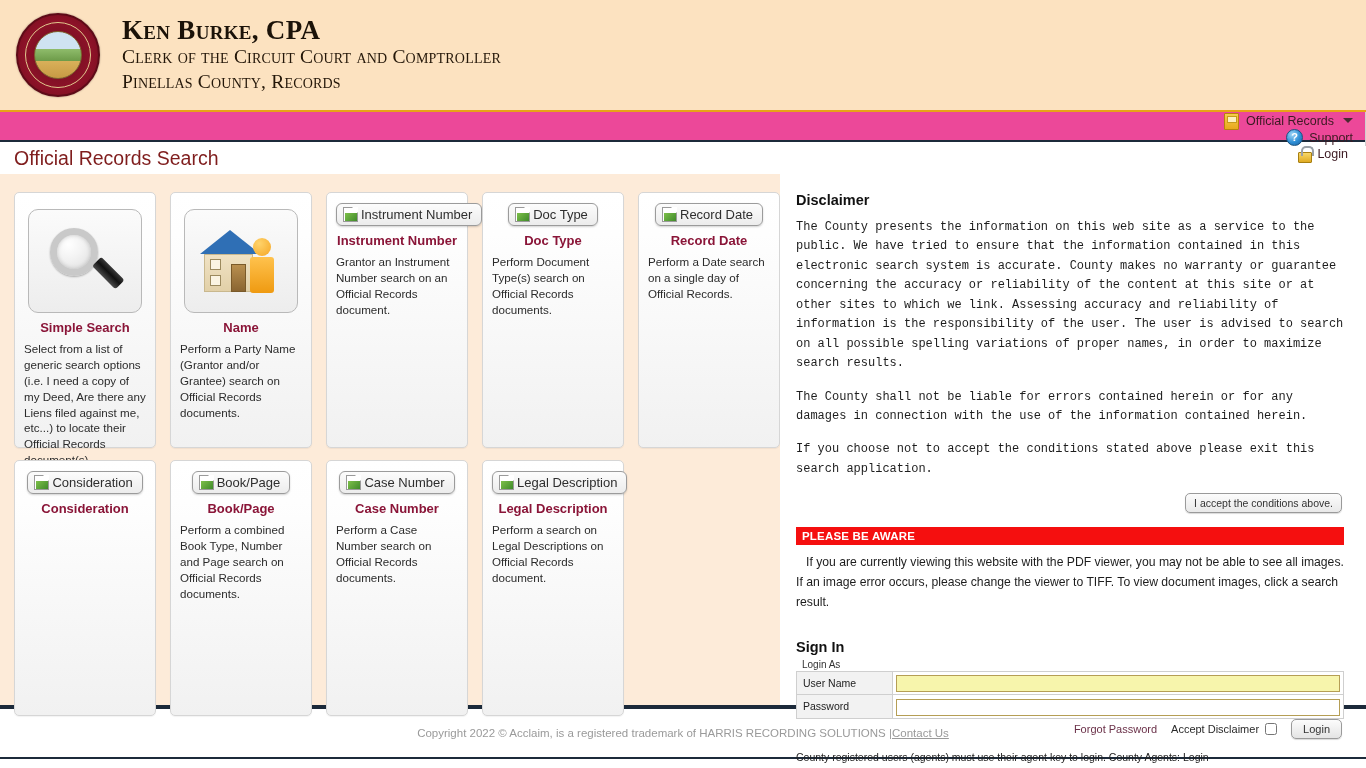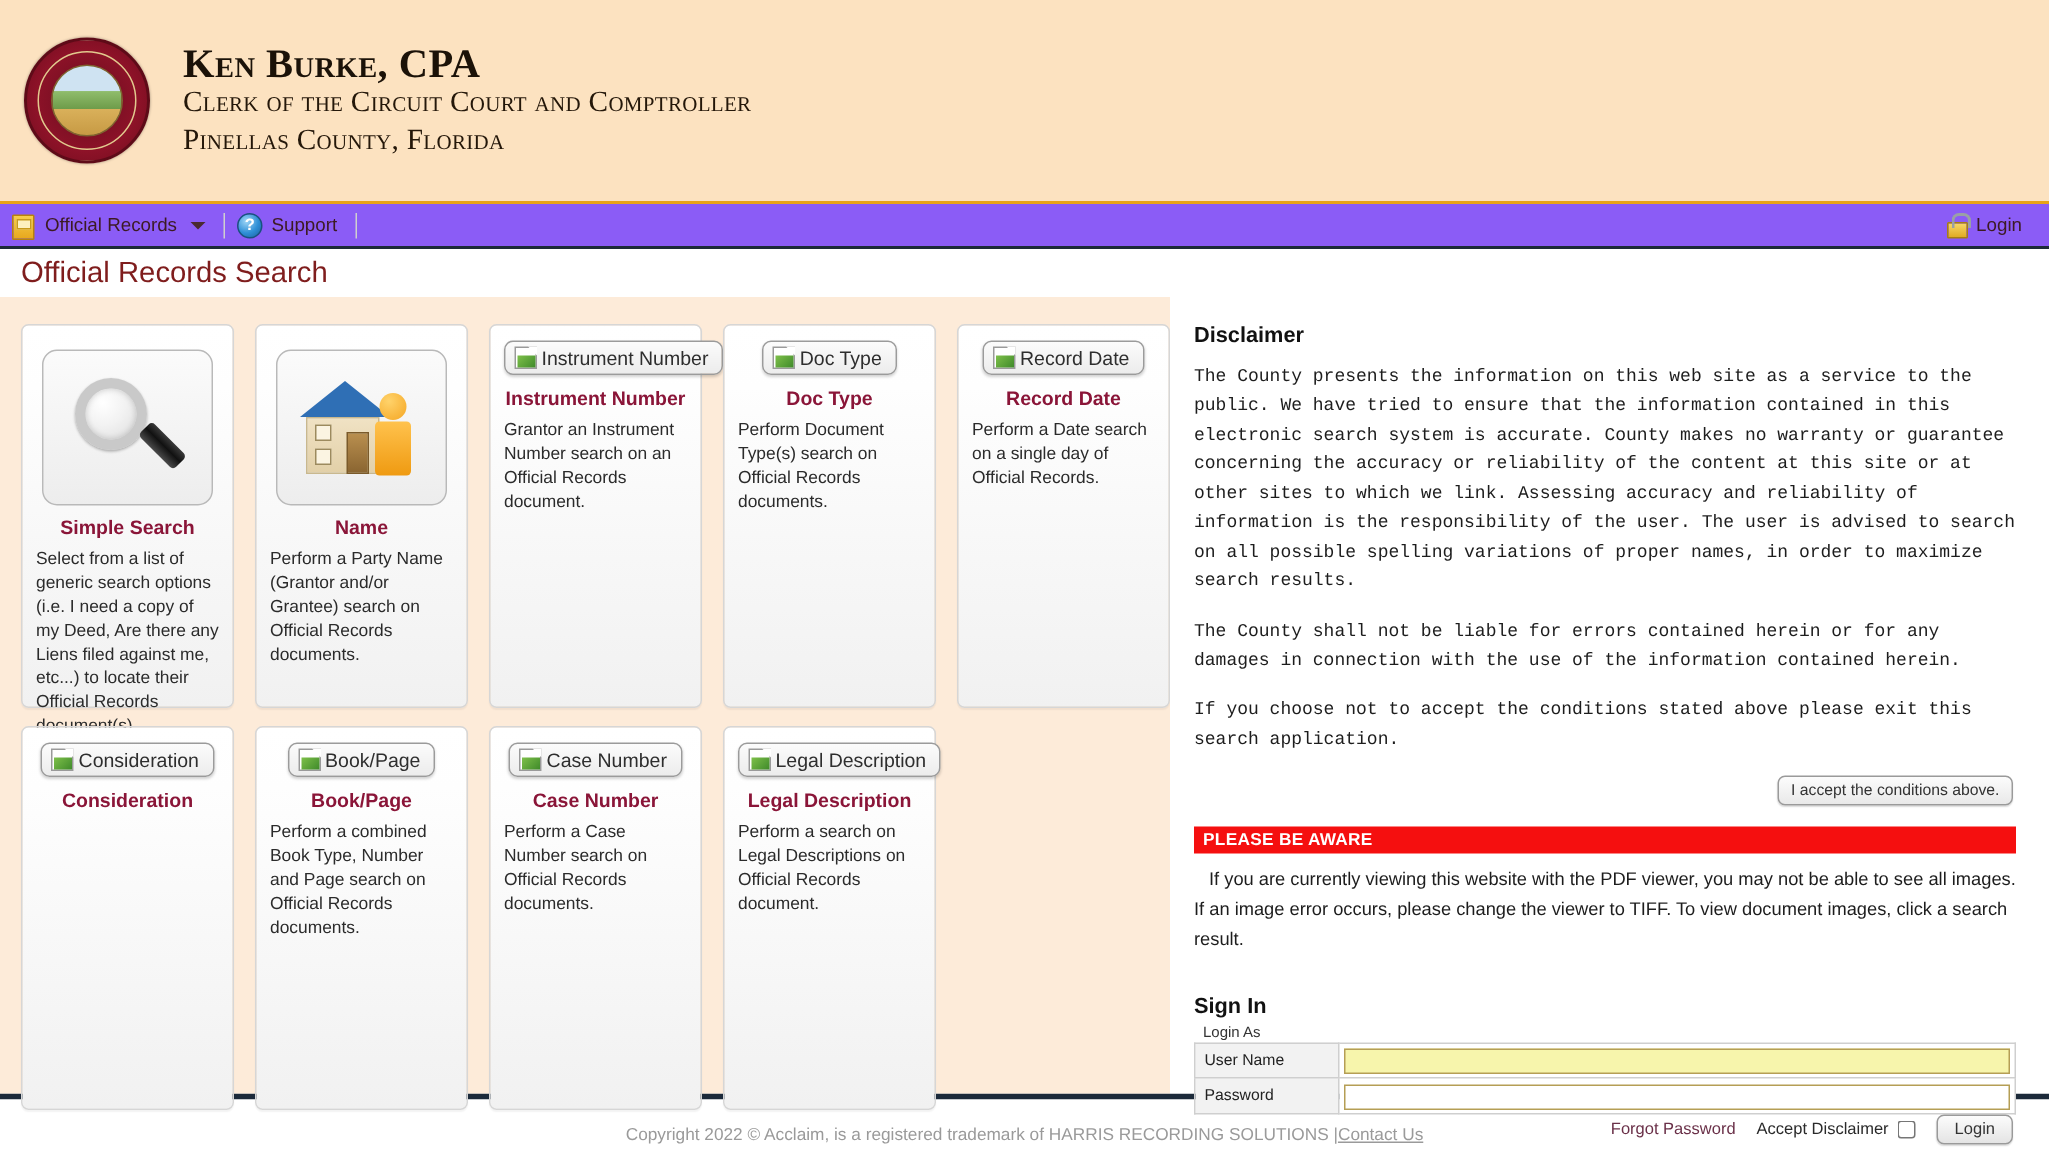--- a/index.html
+++ b/index.html
@@ -7,21 +7,21 @@
     margin: 0; padding: 0;
     width: 1366px; height: 768px;
     overflow: hidden;
     background: #ffffff;
     font-family: "Liberation Sans", sans-serif;
   }
 
   
   #header {
     position: relative;
-    height: 134px;
+    height: 110px;
     background: #fce2c0;
     display: flex;
     align-items: center;
     padding-left: 10px;
   }
   #seal {
     width: 84px; height: 84px;
     border-radius: 50%;
     background:
       radial-gradient(circle at 50% 50%, #f2e6c8 0%, #e8d9b0 34%, #7e1024 36%, #8d1228 60%, #6d0c1c 100%);
@@ -66,25 +66,26 @@
     line-height: 1.26;
     letter-spacing: .2px;
     font-variant: small-caps;
     color: #241709;
   }
 
   
   #navbar {
     position: relative;
     height: 32px;
-    background: #8b5cf6;
+    background: #ec4899;
     border-top: 2px solid #e8a317;
     border-bottom: 2px solid #1c2a3a;
     display: flex;
-    align-items: center;
+    align-items: flex-end;
+    flex-direction: column;
   }
   .nav-item {
     display: flex;
     align-items: center;
     gap: 6px;
     padding: 0 12px 0 8px;
     border-right: 1px solid #cfcfcf;
     font-size: 12.5px;
     color: #3c1a22;
     cursor: pointer;
@@ -393,21 +394,21 @@
 </head>
 <body>
 
 <div id="header">
   <div id="seal">
     <div id="seal-inner-ring"></div>
   </div>
   <div id="titles">
     <div id="title-main">Ken Burke, CPA</div>
     <div id="title-sub1">Clerk of the Circuit Court and Comptroller</div>
-    <div id="title-sub2">Pinellas County, Florida</div>
+    <div id="title-sub2">Pinellas County, Records</div>
   </div>
 </div>
 
 <div id="navbar">
   <div class="nav-item">
     <span class="ico-folder"></span>
     <span>Official Records</span>
     <span class="caret-down"></span>
   </div>
   <div class="nav-item">

